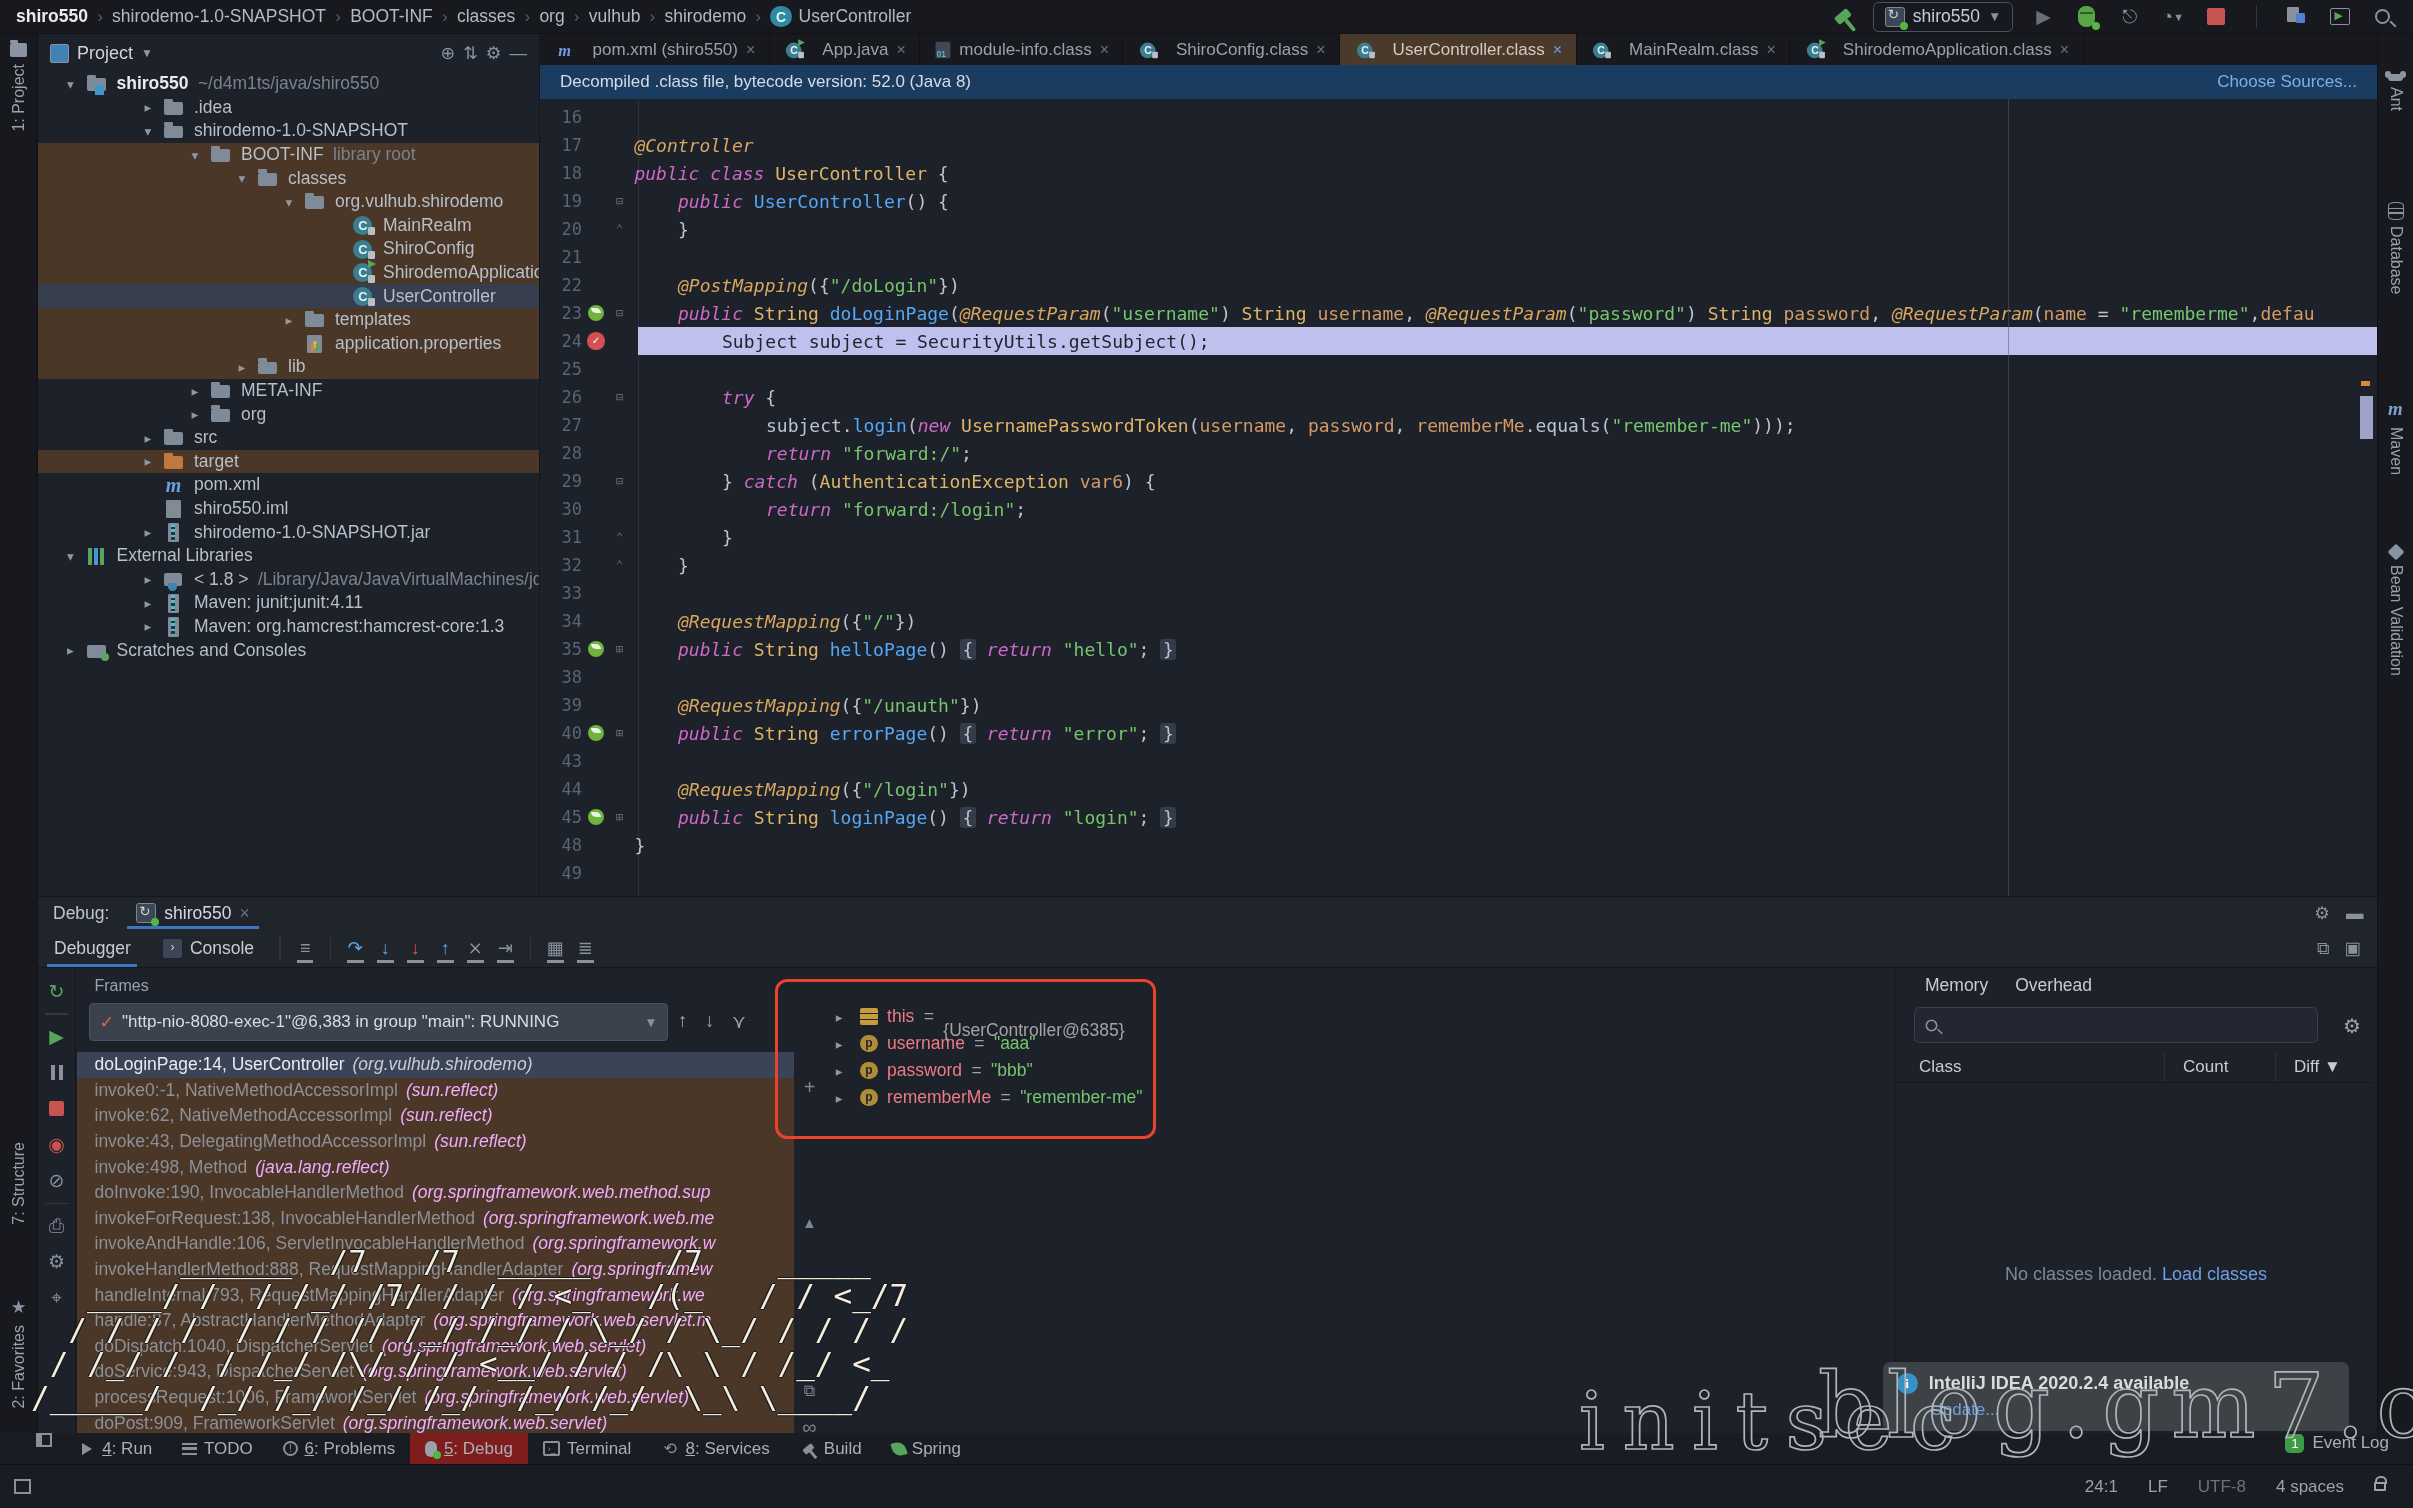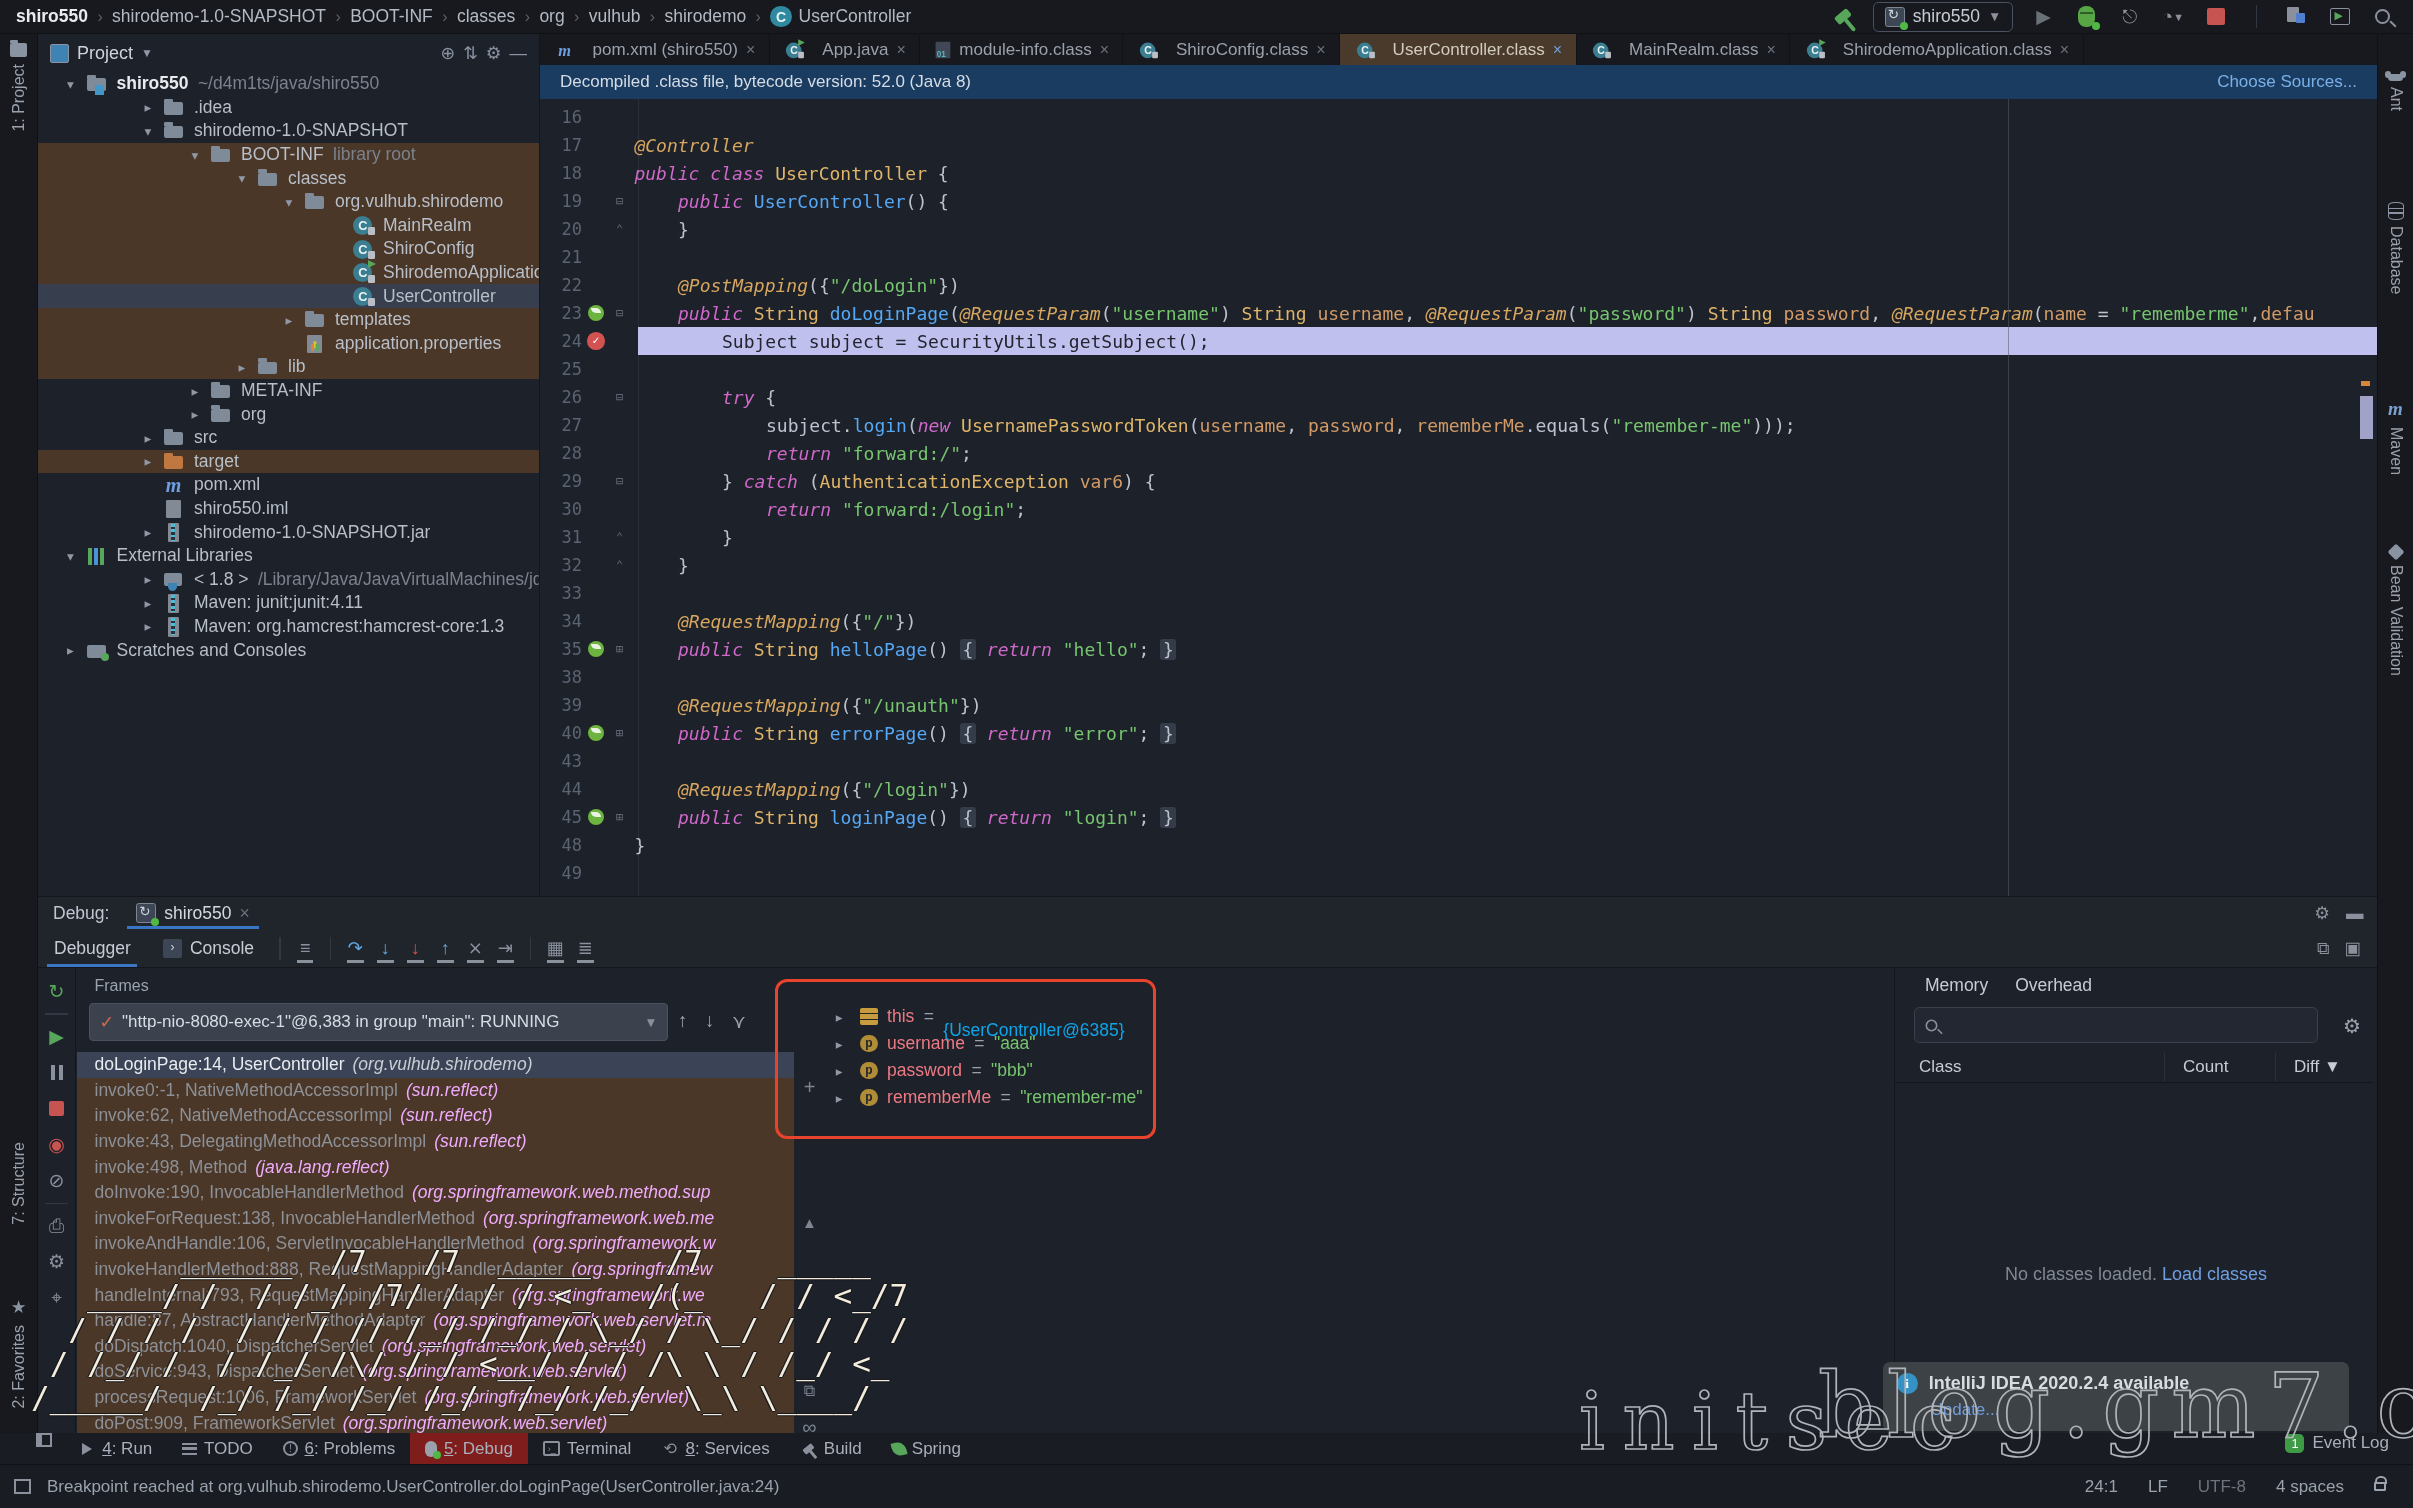--- a/index.html
+++ b/index.html
@@ -178,21 +178,21 @@
   #vars-rail > div { position:absolute; left:0; width:100%; text-align:center; }
 
   #variables { position:absolute; left:787px; top:71px; width:1069px; bottom:0; overflow:hidden; }
   #variables .hdr { font-size:16px; color:#9aa2ae; padding:6.7px 0 0 9.4px; }
   #vars-list { position:absolute; left:0; top:35px; right:0; }
   .vrow { height:27px; display:flex; align-items:center; gap:9.4px; padding-left:10.8px; font-size:17.5px; }
   .vrow .chev { color:#8f98a4; font-size:13.5px; width:15px; }
   .vname { color:#ee7a85; }
   .veq { color:#9aa2ae; }
   .vval-str { color:#77c56f; }
-  .vval-ref { color:#0ea5e9;margin-top:28px; }
+  .vval-ref { color:#a3a3a3;margin-top:28px; }
   .vi-this { width:17.5px; height:17.5px; background:linear-gradient(180deg,#c89b3c 0 4.7px,#20242b 4.7px 6px,#c89b3c 6px 10.8px,#20242b 10.8px 12px,#c89b3c 12px 17.5px); border-radius:2px; }
   .vi-param { width:17.5px; height:17.5px; border-radius:50%; background:#b08c36; color:#20242b; font-size:12px; font-weight:bold; text-align:center; line-height:17.5px; }
   #red-annotation { position:absolute; left:737px; top:82px; width:381px; height:160px;
                     border:3.4px solid #e8432c; border-radius:12px; z-index:5; pointer-events:none; }
 
   #memory { position:absolute; left:1856px; top:71px; right:0; bottom:0; border-left:1.3px solid #14161b; }
   #memory .mtabs { display:flex; gap:27px; font-size:17.5px; color:#c7ccd4; padding:6.7px 0 0 30px; }
   .mtab { position:relative; padding-bottom:20px; }
   .mtab.active::after { content:""; position:absolute; left:-4px; right:-4px; bottom:0; height:3.4px; background:#3a76c4; }
   #mem-search { position:absolute; left:19px; top:39px; width:404px; height:36px; background:#222731;
@@ -809,21 +809,20 @@
       </span>
     </span>
   <span id="eventlog">
     <span class="badge">1</span>
     <span>Event Log</span>
   </span>
 </div>
 
 <div id="statusbar" class="abs">
   <span class="sicon"></span>
-  <span>Breakpoint reached at org.vulhub.shirodemo.UserController.doLoginPage(UserController.java:24)</span>
   <span class="right">
     <span>24:1</span>
     <span>LF</span>
     <span class="dim">UTF-8</span>
     <span>4 spaces</span>
     <span class="lock-ico"></span>
   </span>
 </div>
 
 <div id="notification">

